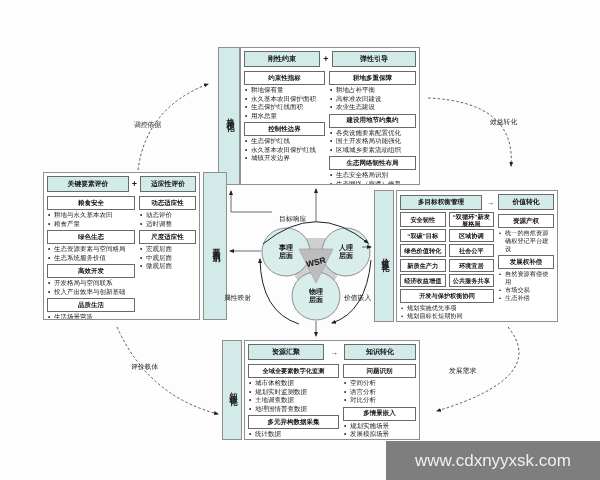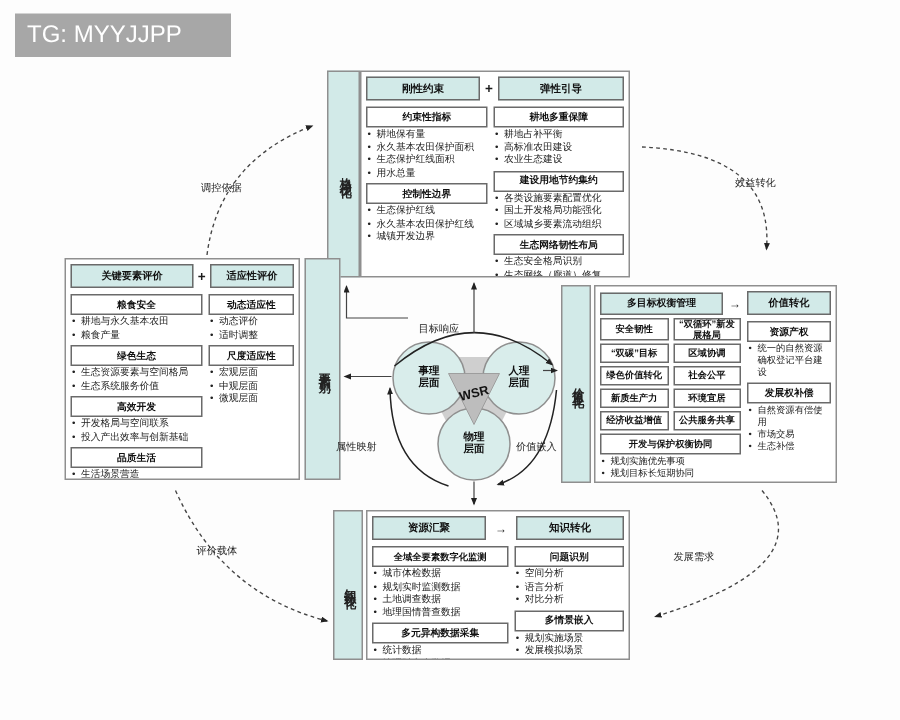--- a/index.html
+++ b/index.html
@@ -30,21 +30,21 @@
           font-size:16px;line-height:29px;padding-left:8px;box-sizing:border-box;z-index:6;}
   .wm-bottom{position:absolute;left:386px;top:441px;width:214px;height:39px;background:#7e7e7e;color:#efefef;
              font-size:17px;display:flex;align-items:center;justify-content:center;z-index:6;}
   svg.overlay{position:absolute;left:0;top:0;z-index:3;pointer-events:none;}
 </style>
 </head>
 <body>
 
 <div id="canvas">
 
-  <div class="wm-top">TG: MYYJJPP</div>
+  <div class="wm-bottom">www.cdxnyyxsk.com</div>
 
   <svg class="overlay" width="600" height="480" viewBox="0 0 600 480">
     <defs>
       <marker id="ah" markerWidth="7" markerHeight="7" refX="4" refY="2" orient="auto" markerUnits="userSpaceOnUse">
         <path d="M0,0 L5,2 L0,4 z" fill="#222"></path>
       </marker>
     </defs>
 
     <polygon points="276,238 356,238 316,318" fill="#cfcfcf"></polygon>
     <circle cx="286" cy="252" r="24" fill="#d9edeb" stroke="#8f8f8f" stroke-width="1"></circle>

